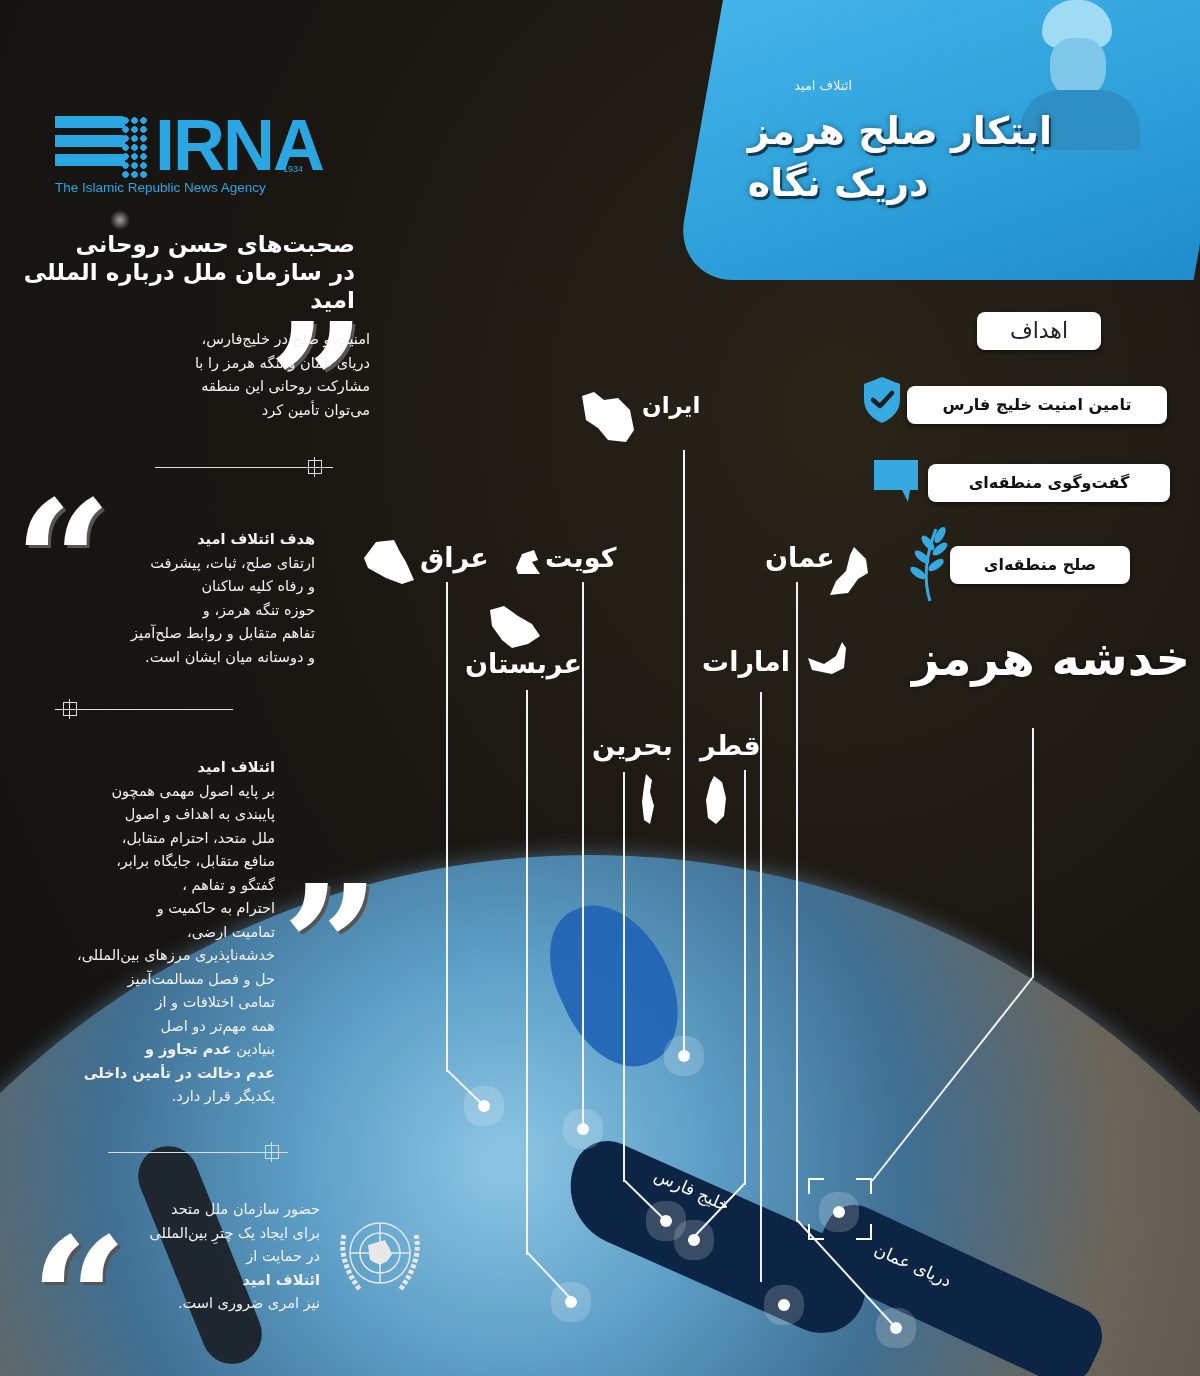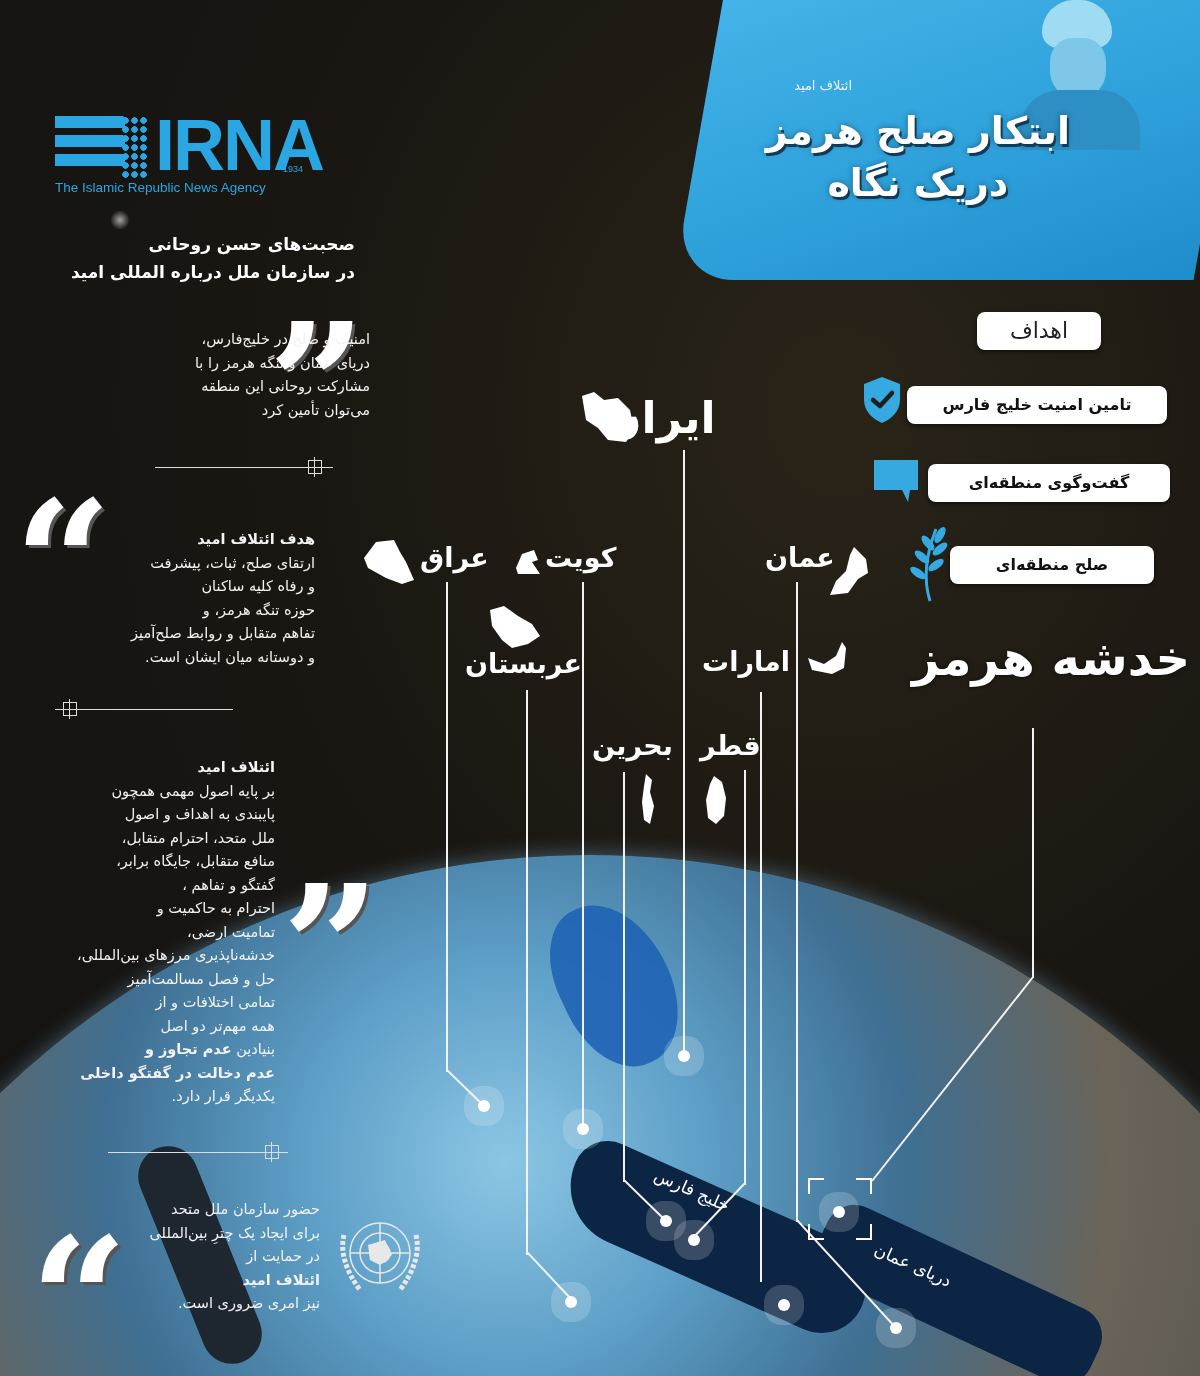--- a/index.html
+++ b/index.html
@@ -21,35 +21,35 @@
 
   
   .header-panel { position:absolute; left:730px; top:-40px; width:520px; height:320px;
     background: linear-gradient(160deg, #47b6ea 0%, #2fa2dc 55%, #1f8ccb 100%);
     border-radius: 0 0 0 60px; transform: skewX(-10deg); transform-origin: top left; overflow:hidden; }
   .header-photo { position:absolute; left:1020px; top:0; width:120px; height:140px; }
   .header-photo .turban { position:absolute; left:22px; top:0; width:70px; height:48px; border-radius:40px 40px 20px 20px; background:#9fdcf3; }
   .header-photo .face { position:absolute; left:30px; top:38px; width:56px; height:60px; border-radius:40% 40% 45% 45%; background:#7fc7e8; }
   .header-photo .robe { position:absolute; left:0; top:90px; width:120px; height:60px; border-radius:40px 40px 0 0; background:#2d8fc4; }
   .header-sub { position:absolute; right:348px; top:78px; color:#e9f6fc; font-size:13px; direction:rtl; }
-  .header-title { position:absolute; right:130px; top:105px; color:#fff; font-weight:bold; font-size:38px; line-height:52px; direction:rtl; text-align:center;
+  .header-title { position:absolute; right:148px; top:105px; color:#fff; font-weight:bold; font-size:38px; line-height:52px; direction:rtl; text-align:left;
     text-shadow: 2px 3px 0 #123a55, 0 0 6px rgba(0,0,0,.4); }
 
   
   .logo { position:absolute; left:55px; top:112px; width:260px; height:90px; }
   .logo-bars { position:absolute; left:0; top:4px; width:70px; height:62px; }
   .logo-bars span { display:block; height:12px; margin-bottom:7px; background:#2aa6e2; border-radius:0 3px 3px 0; }
   .logo-dots { position:absolute; left:66px; top:4px; width:28px; height:62px;
     background-image: radial-gradient(circle, #2aa6e2 3px, transparent 3.5px); background-size:9px 9px; }
   .logo-word { position:absolute; left:100px; top:-8px; font-family:"Liberation Sans", sans-serif; font-weight:bold; font-size:72px; color:#2aa6e2; letter-spacing:-2px; }
   .logo-year { position:absolute; left:228px; top:52px; font-size:9px; color:#2aa6e2; font-family:"Liberation Sans", sans-serif; }
   .logo-tag { position:absolute; left:0; top:68px; font-size:13.5px; color:#2aa6e2; font-family:"Liberation Sans", sans-serif; white-space:nowrap; }
 
   .rtl { direction:rtl; text-align:right; }
-  .intro-title { position:absolute; right:845px; top:230px; color:#fff; font-weight:bold; font-size:17px; line-height:28px; }
+  .intro-title { position:absolute; right:845px; top:230px; color:#fff; font-weight:bold; font-size:23px; line-height:28px; }
 
   .para { position:absolute; color:#f3f3f3; font-size:14.5px; line-height:23.5px; }
   .para b { font-weight:bold; }
   .q1 { right:830px; top:328px; width:320px; }
   .q2 { right:885px; top:528px; width:320px; }
   .q3 { right:925px; top:756px; width:300px; }
   .q4 { right:880px; top:1198px; width:300px; }
 
   .quote { position:absolute; color:#fff; font-family:"DejaVu Serif", serif; font-weight:bold; font-size:170px; line-height:1; text-shadow:3px 3px 0 #555; }
   .qm1 { left:268px; top:300px; }
@@ -59,21 +59,21 @@
 
   .divider { position:absolute; height:1px; background:#ddd; }
   .cross { position:absolute; width:14px; height:14px; border:1px solid #ddd; box-sizing:border-box; }
   .cross::before { content:""; position:absolute; left:5px; top:-4px; width:1px; height:20px; background:#ddd; }
 
   
   .goals-head { position:absolute; left:977px; top:312px; width:124px; height:38px; background:#fff; border-radius:8px; color:#222; font-size:22px; text-align:center; line-height:38px; box-shadow:0 2px 4px rgba(0,0,0,.5); }
   .goal-pill { position:absolute; background:#fff; color:#111; font-weight:bold; font-size:16px; border-radius:8px; height:38px; line-height:38px; text-align:center; box-shadow:0 2px 4px rgba(0,0,0,.5); direction:rtl; }
   .g1 { left:907px; top:386px; width:260px; }
   .g2 { left:928px; top:464px; width:242px; }
-  .g3 { left:950px; top:546px; width:204px; }
+  .g3 { left:950px; top:546px; width:180px; }
   .goal-icon { position:absolute; }
 
   
   .country { position:absolute; color:#fff; font-weight:bold; font-size:27px; direction:rtl; white-space:nowrap; }
   .strait-title { position:absolute; left:912px; top:630px; color:#fff; font-weight:bold; font-size:48px; direction:rtl; text-shadow:0 0 4px rgba(0,0,0,.6); }
 
   
   .globe { position:absolute; left:-260px; top:855px; width:1700px; height:1700px; border-radius:50%;
     background: radial-gradient(circle at 45% 18%, #8cc6e4 0%, #5d9fc7 12%, #3f6f92 24%, #6a6459 36%, #4c4a45 60%, #2e2e2e 100%);
     box-shadow: 0 -2px 20px rgba(140,200,240,.35); overflow:hidden; }
@@ -162,21 +162,21 @@
     <div>ملل متحد، احترام متقابل،</div>
     <div>منافع متقابل، جایگاه برابر،</div>
     <div>گفتگو و تفاهم ،</div>
     <div>احترام به حاکمیت و</div>
     <div>تمامیت ارضی،</div>
     <div>خدشه‌ناپذیری مرزهای بین‌المللی،</div>
     <div>حل و فصل مسالمت‌آمیز</div>
     <div>تمامی اختلافات و از</div>
     <div>همه مهم‌تر دو اصل</div>
     <div><span>بنیادین</span> <b>عدم تجاوز و</b></div>
-    <div><b>عدم دخالت در گفتگو داخلی</b></div>
+    <div><b>عدم دخالت در تأمین داخلی</b></div>
     <div>یکدیگر قرار دارد.</div>
   </div>
   <div class="divider" style="left:108px;top:1152px;width:180px;"></div>
   <div class="cross" style="left:265px;top:1145px;"></div>
 
   <div class="quote qm4">“</div>
   <div class="para q4 rtl">
     <div>حضور سازمان ملل متحد</div>
     <div>برای ایجاد یک چترِ بین‌المللی</div>
     <div>در حمایت از</div>
@@ -217,21 +217,21 @@
       <ellipse cx="20" cy="32" rx="4" ry="9" transform="rotate(-50 20 32)"></ellipse>
       <ellipse cx="34" cy="40" rx="4" ry="9" transform="rotate(55 34 40)"></ellipse>
       <ellipse cx="16" cy="48" rx="4" ry="9" transform="rotate(-55 16 48)"></ellipse>
     </g>
   </svg>
   <div class="goal-pill g3">صلح منطقه‌ای</div>
 
   <svg style="position:absolute;left:578px;top:390px;width:60px;height:56px" viewBox="0 0 60 56">
       <path d="M4 6 L16 2 L26 10 L40 8 L52 20 L56 40 L48 52 L30 50 L20 38 L8 30 Z" fill="#fff"></path>
     </svg>
-  <div class="country" style="left:604px;top:392px;font-size:44px">ایران</div>
+  <div class="country" style="left:642px;top:392px;font-size:23px">ایران</div>
 
   <svg style="position:absolute;left:362px;top:538px;width:56px;height:50px" viewBox="0 0 56 50">
       <path d="M14 4 L32 2 L38 14 L44 24 L52 42 L40 46 L24 40 L6 30 L2 20 Z" fill="#fff"></path>
     </svg>
   <div class="country" style="left:420px;top:542px">عراق</div>
 
   <svg style="position:absolute;left:512px;top:548px;width:30px;height:28px" viewBox="0 0 30 28">
       <path d="M4 20 L10 6 L22 2 L26 12 L20 14 L28 26 L6 26 Z" fill="#fff"></path>
     </svg>
   <div class="country" style="left:545px;top:542px">کویت</div>

